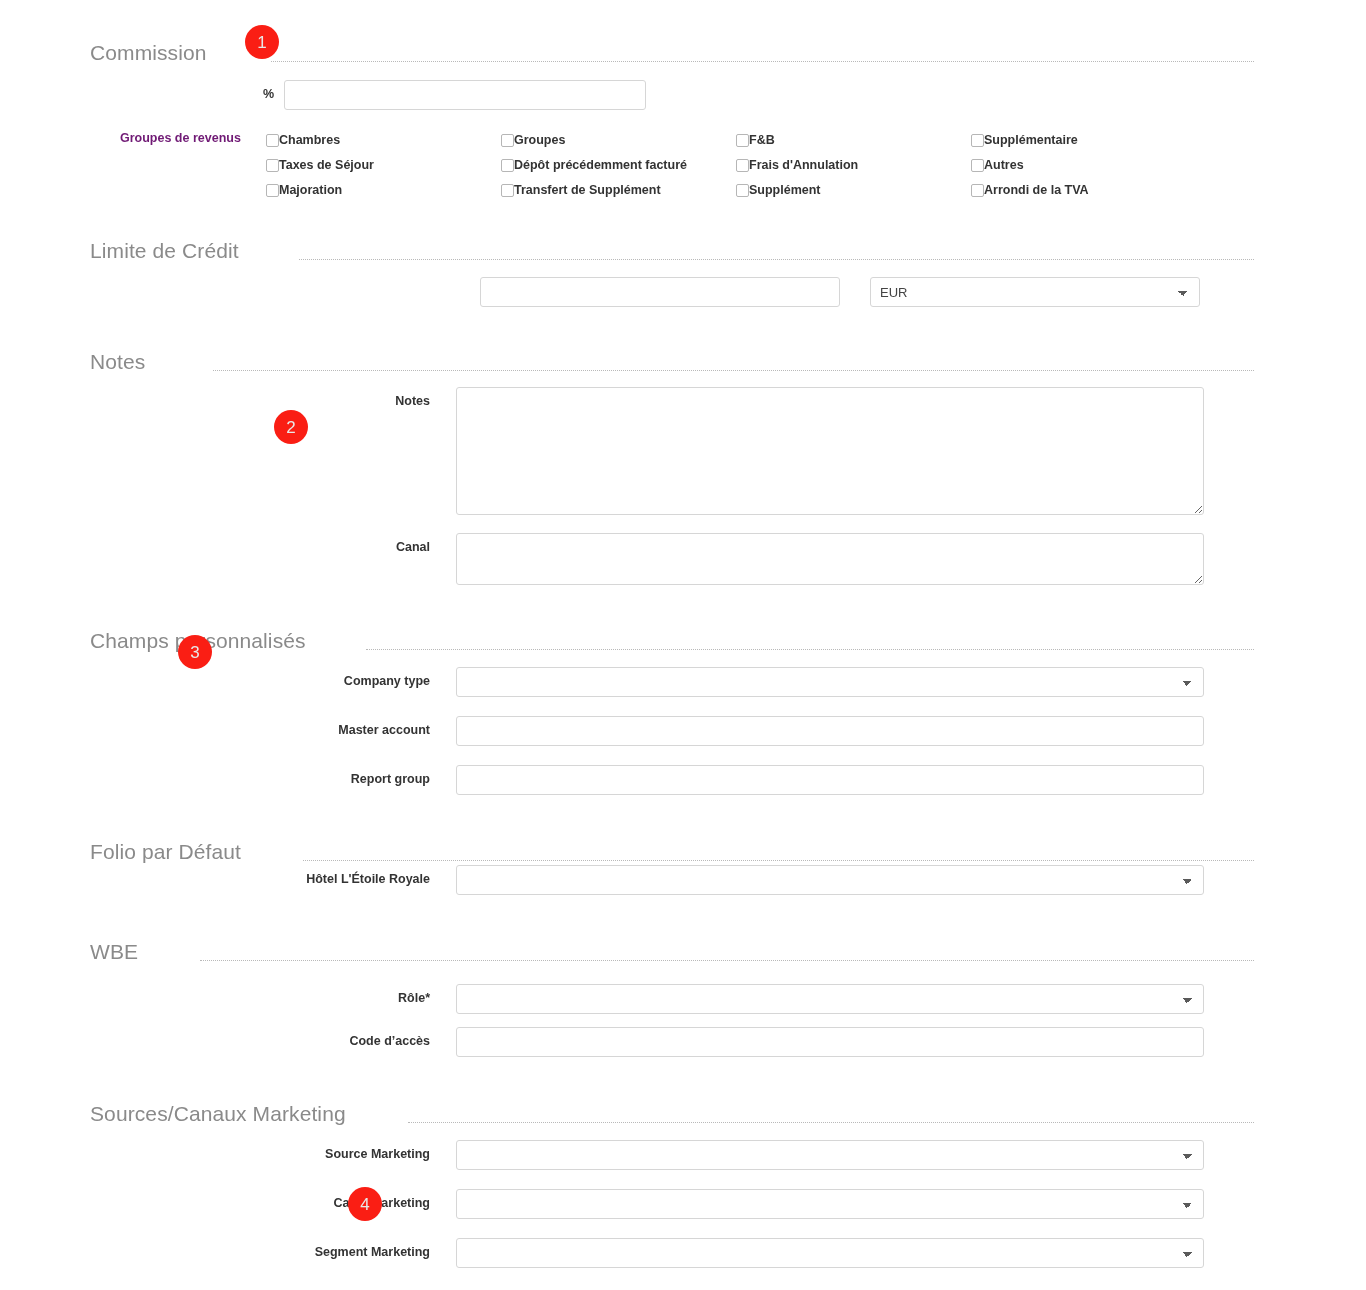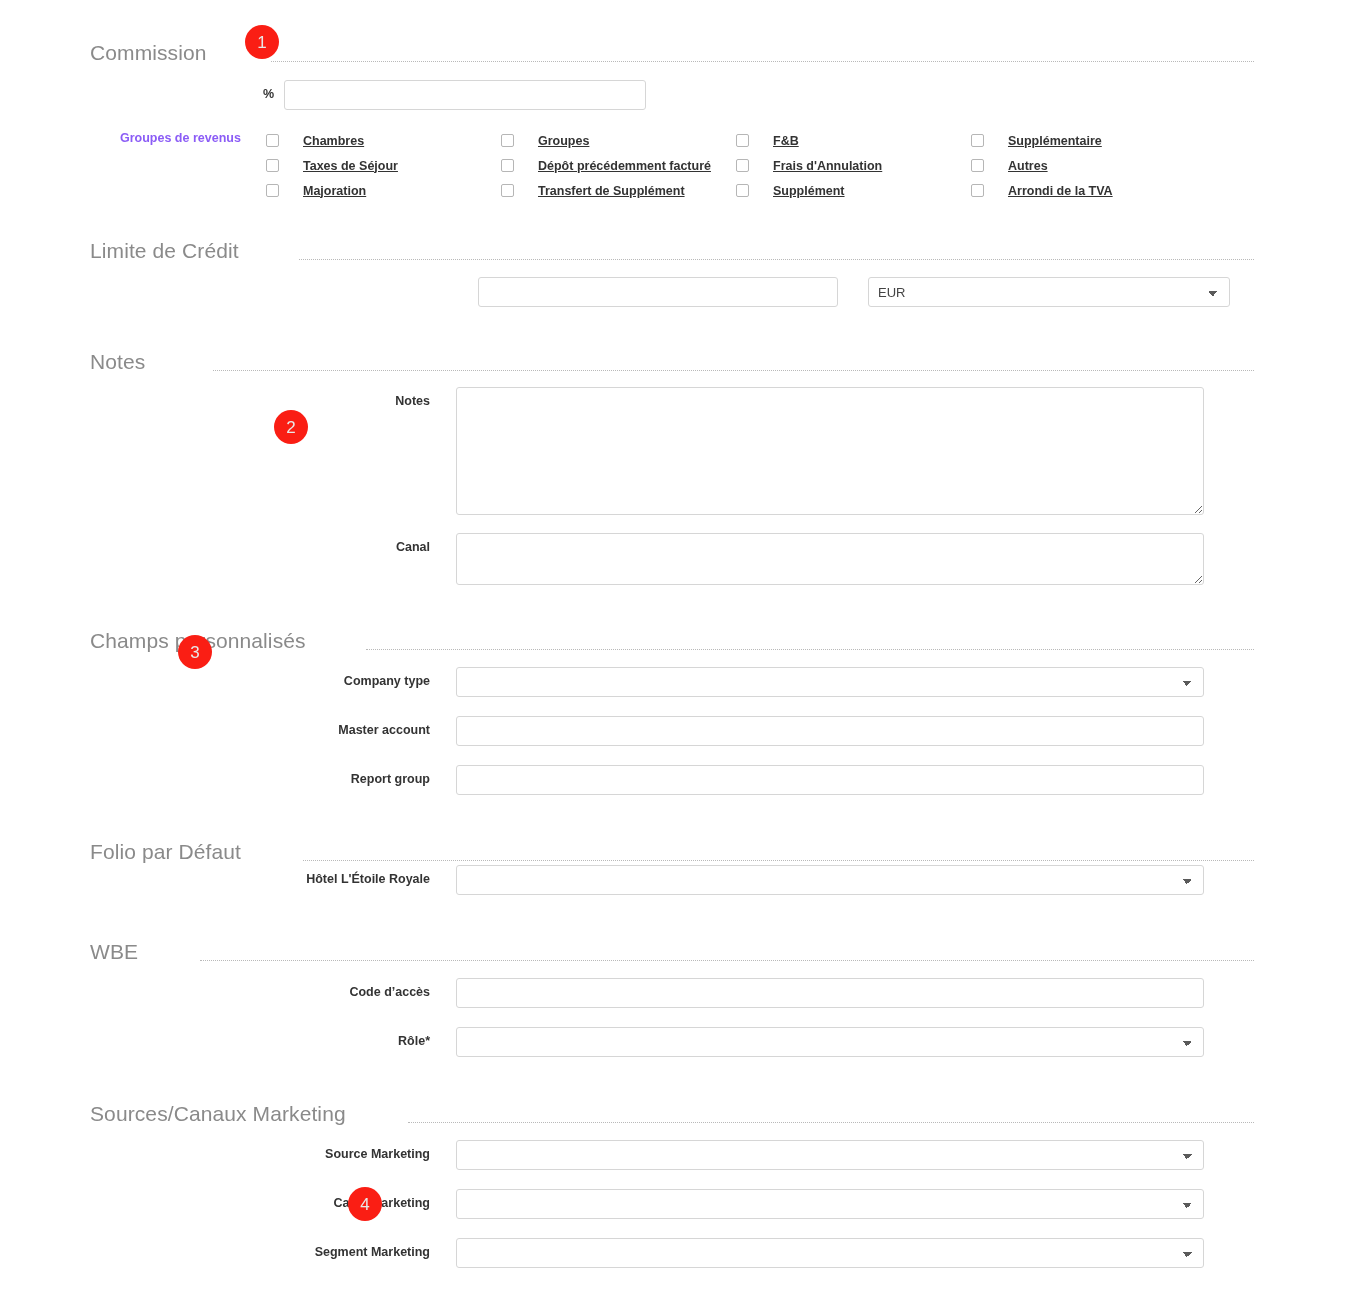--- a/index.html
+++ b/index.html
@@ -127,23 +127,22 @@
   
   .cbgrid {
     display: grid;
     grid-template-columns: 235px 235px 235px 235px;
     row-gap: 12px;
     column-gap: 0;
     padding-top: 4px;
   }
   .cbitem {
     display: flex;
-    align-items: flex-end;
-    gap: 24px;
-    text-decoration: underline;
+    align-items: center;
+    gap: 0;
   }
   .cbbox {
     width: 13px;
     height: 13px;
     border: 1px solid #b6b6b6;
     border-radius: 2px;
     background: #fff;
     flex: 0 0 auto;
   }
   .cblabel {
@@ -151,21 +150,21 @@
     font-weight: bold;
     color: #333;
     white-space: nowrap;
     line-height: 1;
   }
   .cb-left-label {
     width: 146px;
     text-align: left;
     font-size: 12.5px;
     font-weight: bold;
-    color: #8b5cf6;
+    color: #701a75;
     white-space: nowrap;
     padding-top: 1px;
   }
 </style>
 </head>
 <body>
 
 <div class="page">
 
   <div class="section" style="padding-top:24px;">
@@ -243,21 +242,21 @@
     <div class="badge" style="left:274px; top:213px;">2</div>
     <div class="section-head">
       <div class="section-title">Limite de Crédit</div>
       <div class="section-rule" style="margin-left:60px;"></div>
     </div>
 
     <div class="row" style="margin-top:13px;">
       <div class="lbl lbl-392" style="width:390px;"></div>
       <div class="ctrl">
         <input class="txt" type="text" style="width: 360px;" value="">
-        <select class="sel" style="width:362px; margin-left:30px;">
+        <select class="sel" style="width:330px; margin-left:30px;">
           <option>EUR</option>
         </select>
       </div>
     </div>
   </div>
 
   <div class="section" style="padding-top:26px;">
     <div class="badge" style="left:178px; top:328px;">3</div>
     <div class="section-head">
       <div class="section-title">Notes</div>
@@ -327,35 +326,35 @@
     </div>
   </div>
 
   <div class="section" style="padding-top:28px;">
 
     <div class="section-head">
       <div class="section-title">WBE</div>
       <div class="section-rule" style="margin-left:62px;"></div>
     </div>
 
+    <div class="row" style="margin-top:19px;">
+      <div class="lbl lbl-392">Rôle*</div>
+      <div class="ctrl">
+        <select class="sel" style="width:748px;">
+          <option></option>
+        </select>
+      </div>
+    </div>
+
     <div class="row" style="margin-top:13px;">
       <div class="lbl lbl-392">Code d’accès</div>
       <div class="ctrl">
         <input class="txt" type="text" style="width: 748px;" value="">
       </div>
     </div>
-
-    <div class="row" style="margin-top:19px;">
-      <div class="lbl lbl-392">Rôle*</div>
-      <div class="ctrl">
-        <select class="sel" style="width:748px;">
-          <option></option>
-        </select>
-      </div>
-    </div>
   </div>
 
   <div class="section" style="padding-top:28px;">
 
     <div class="section-head">
       <div class="section-title">Sources/Canaux Marketing</div>
       <div class="section-rule" style="margin-left:62px;"></div>
     </div>
 
     <div class="row" style="margin-top:13px;">

